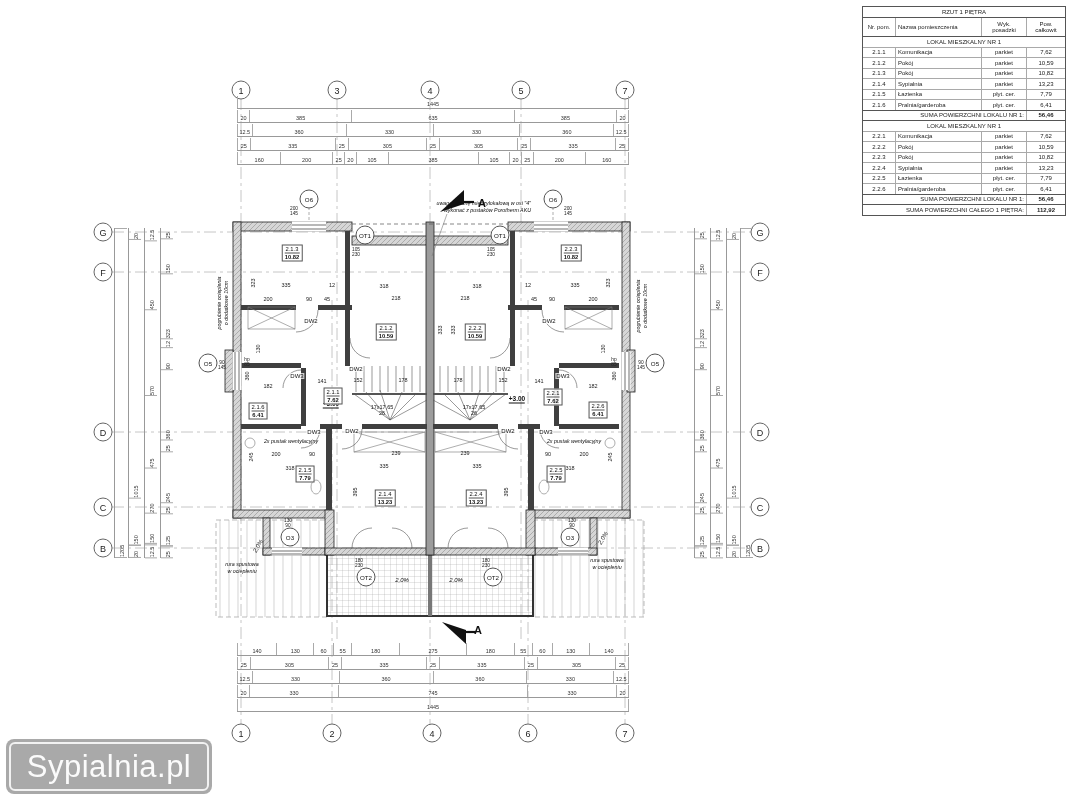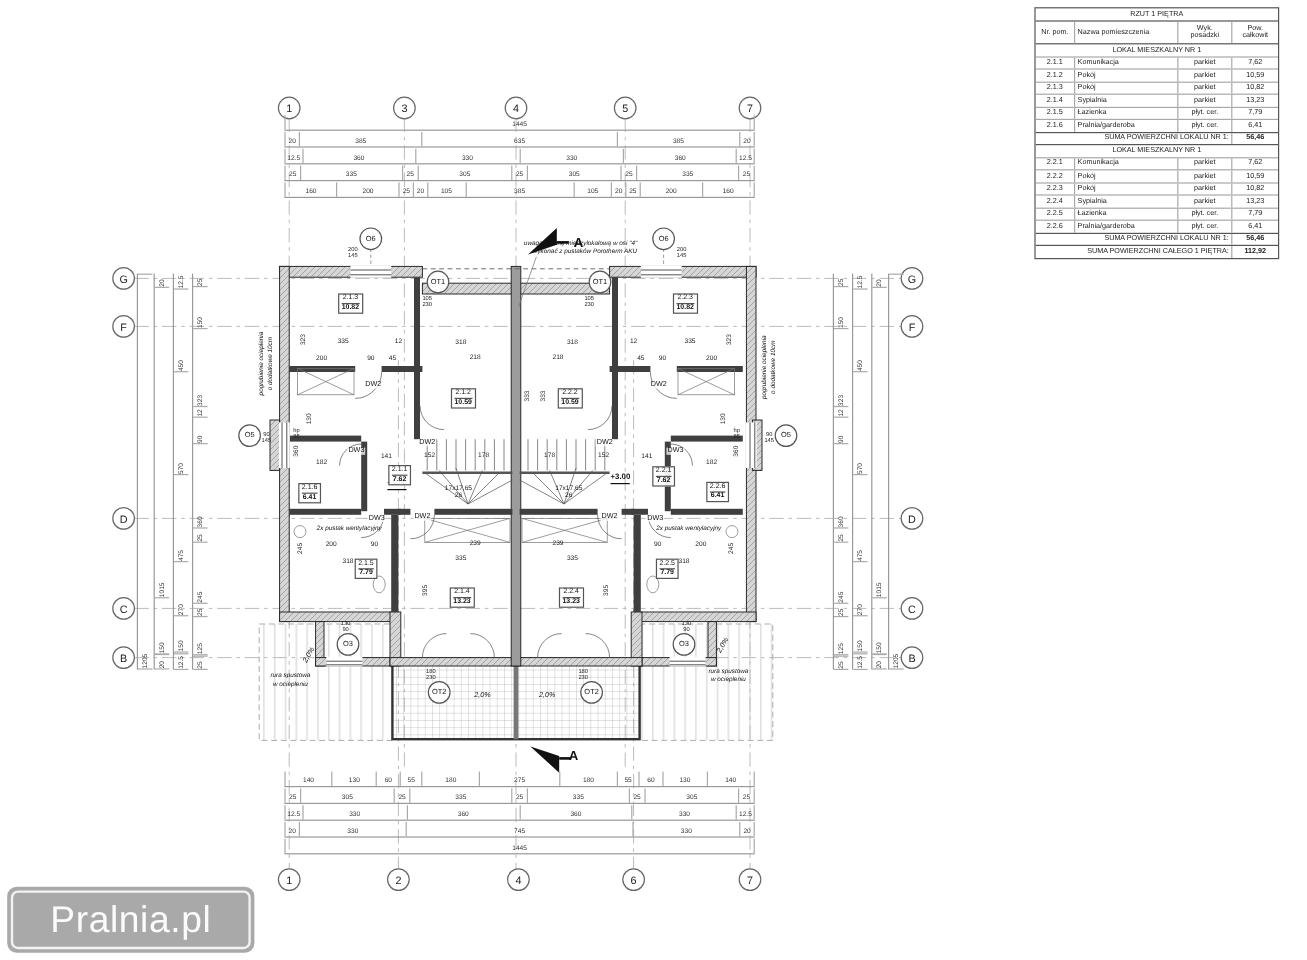--- a/index.html
+++ b/index.html
@@ -650,14 +650,14 @@
       <div class="td sumlbl">SUMA POWIERZCHNI LOKALU NR 1:</div>
       <div class="td c3 bold">56,46</div>
     </div>
     <div class="tr dark">
       <div class="td sumlbl">SUMA POWIERZCHNI CAŁEGO 1 PIĘTRA:</div>
       <div class="td c3 bold">112,92</div>
     </div>
   </div>
 
 <div id="wm">
-  <div class="inner">Pralnia.pl</div>
+  <div class="inner">Sypialnia.pl</div>
 </div>
 
 </body></html>

